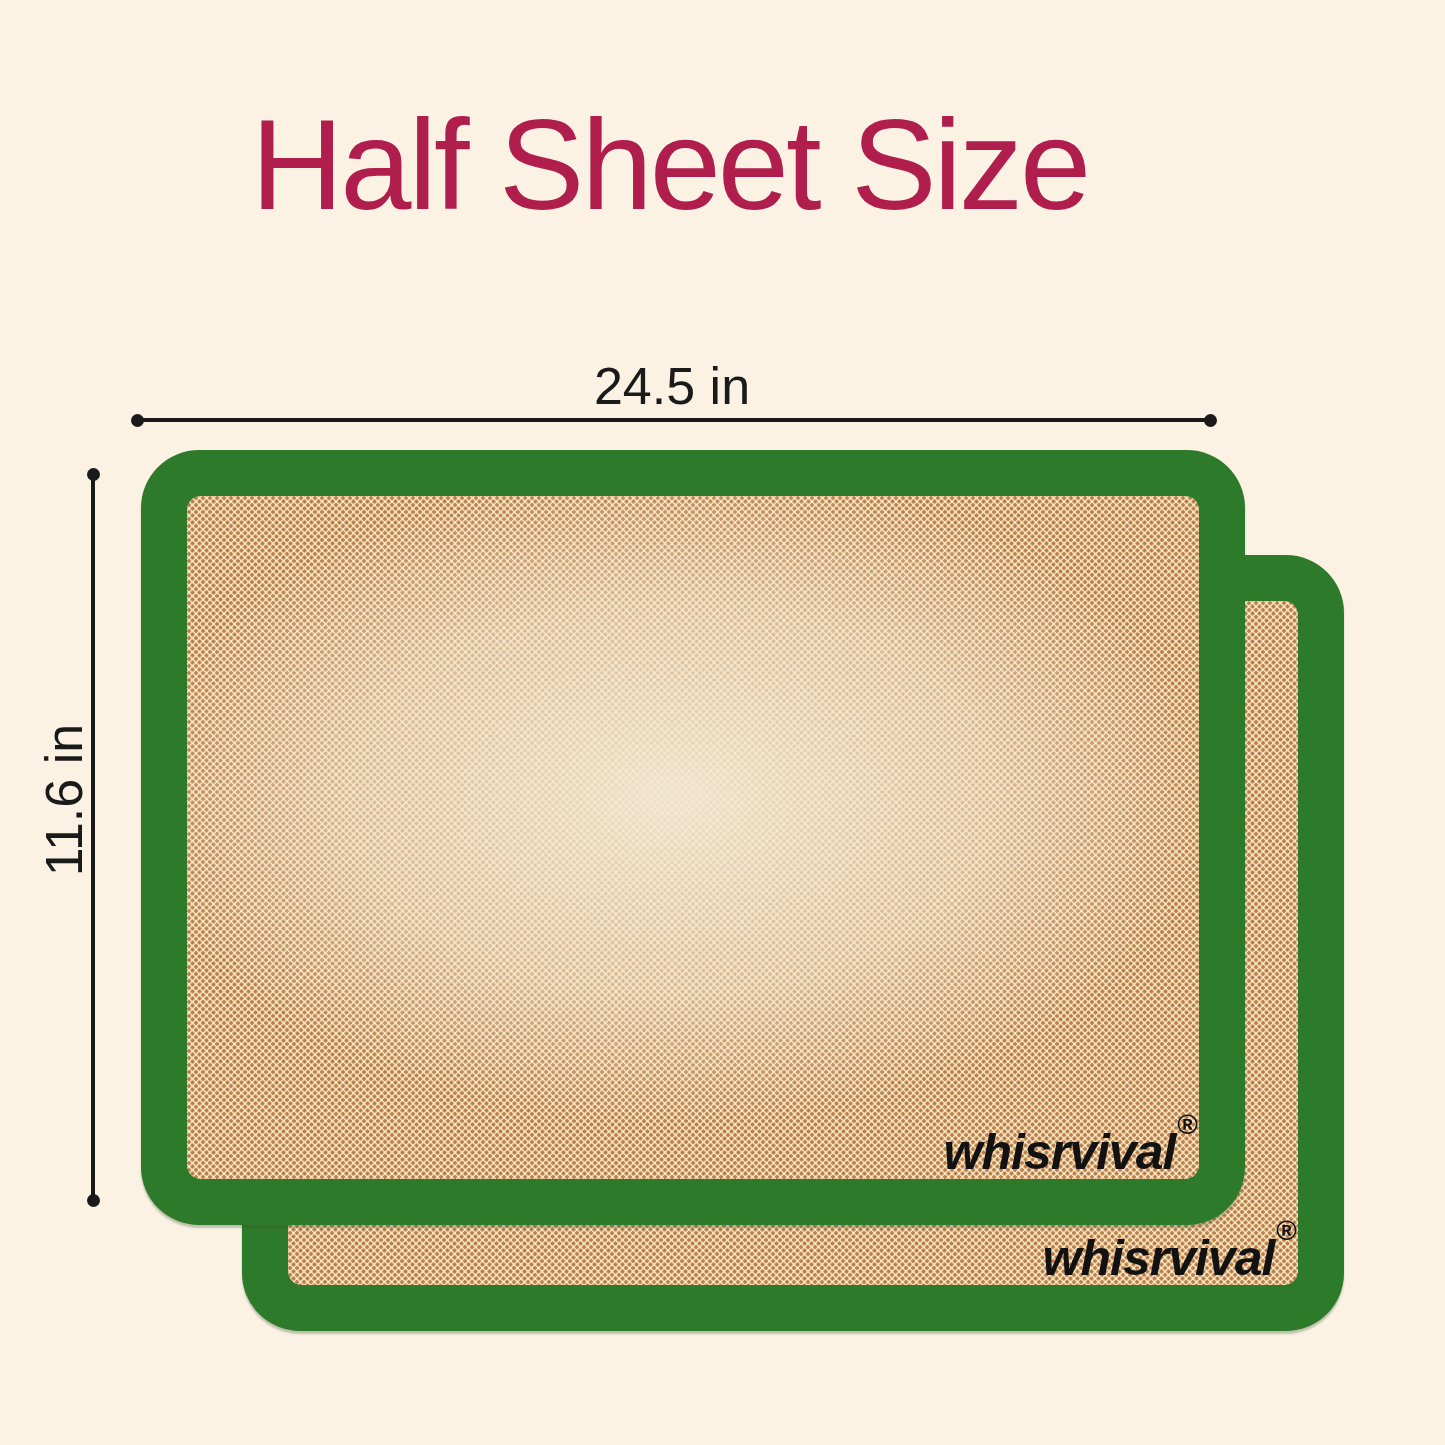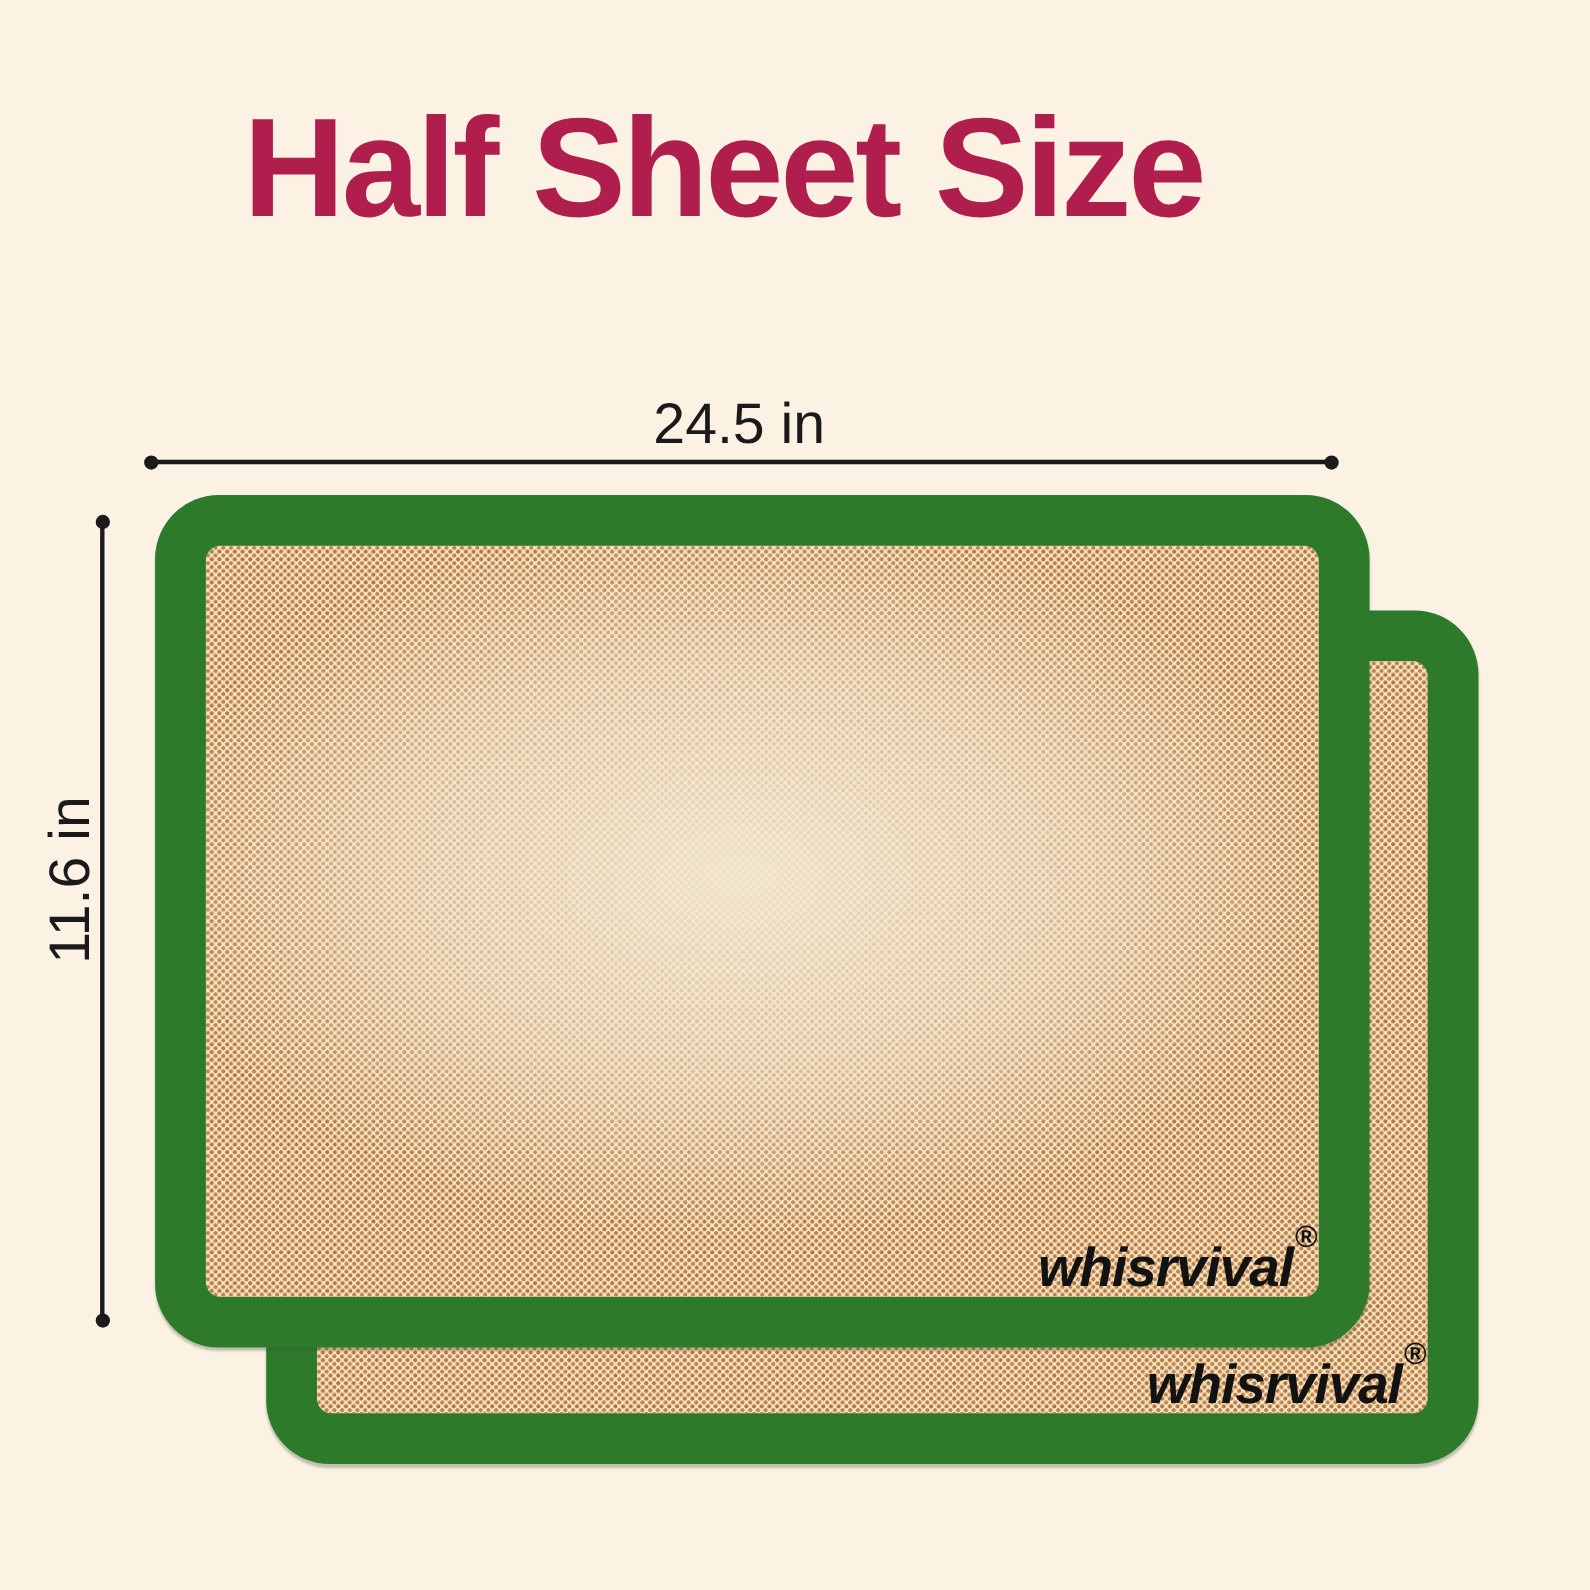--- a/index.html
+++ b/index.html
@@ -15,25 +15,25 @@
     background: #FBF2E4;
     overflow: hidden;
   }
 
   
   .title {
     position: absolute;
     top: 86px;
     left: 0;
     width: 1315px;
-    margin: 0;
+    margin: 12px;
     text-align: center;
     font-size: 128px;
     line-height: 1.05;
-    font-weight: 700;
+    font-weight: 400;
     letter-spacing: -3px;
     color: #B01E4E;
   }
 
   
   .dim-label {
     position: absolute;
     color: #1A1A1A;
     font-size: 52px;
     font-weight: 400;

